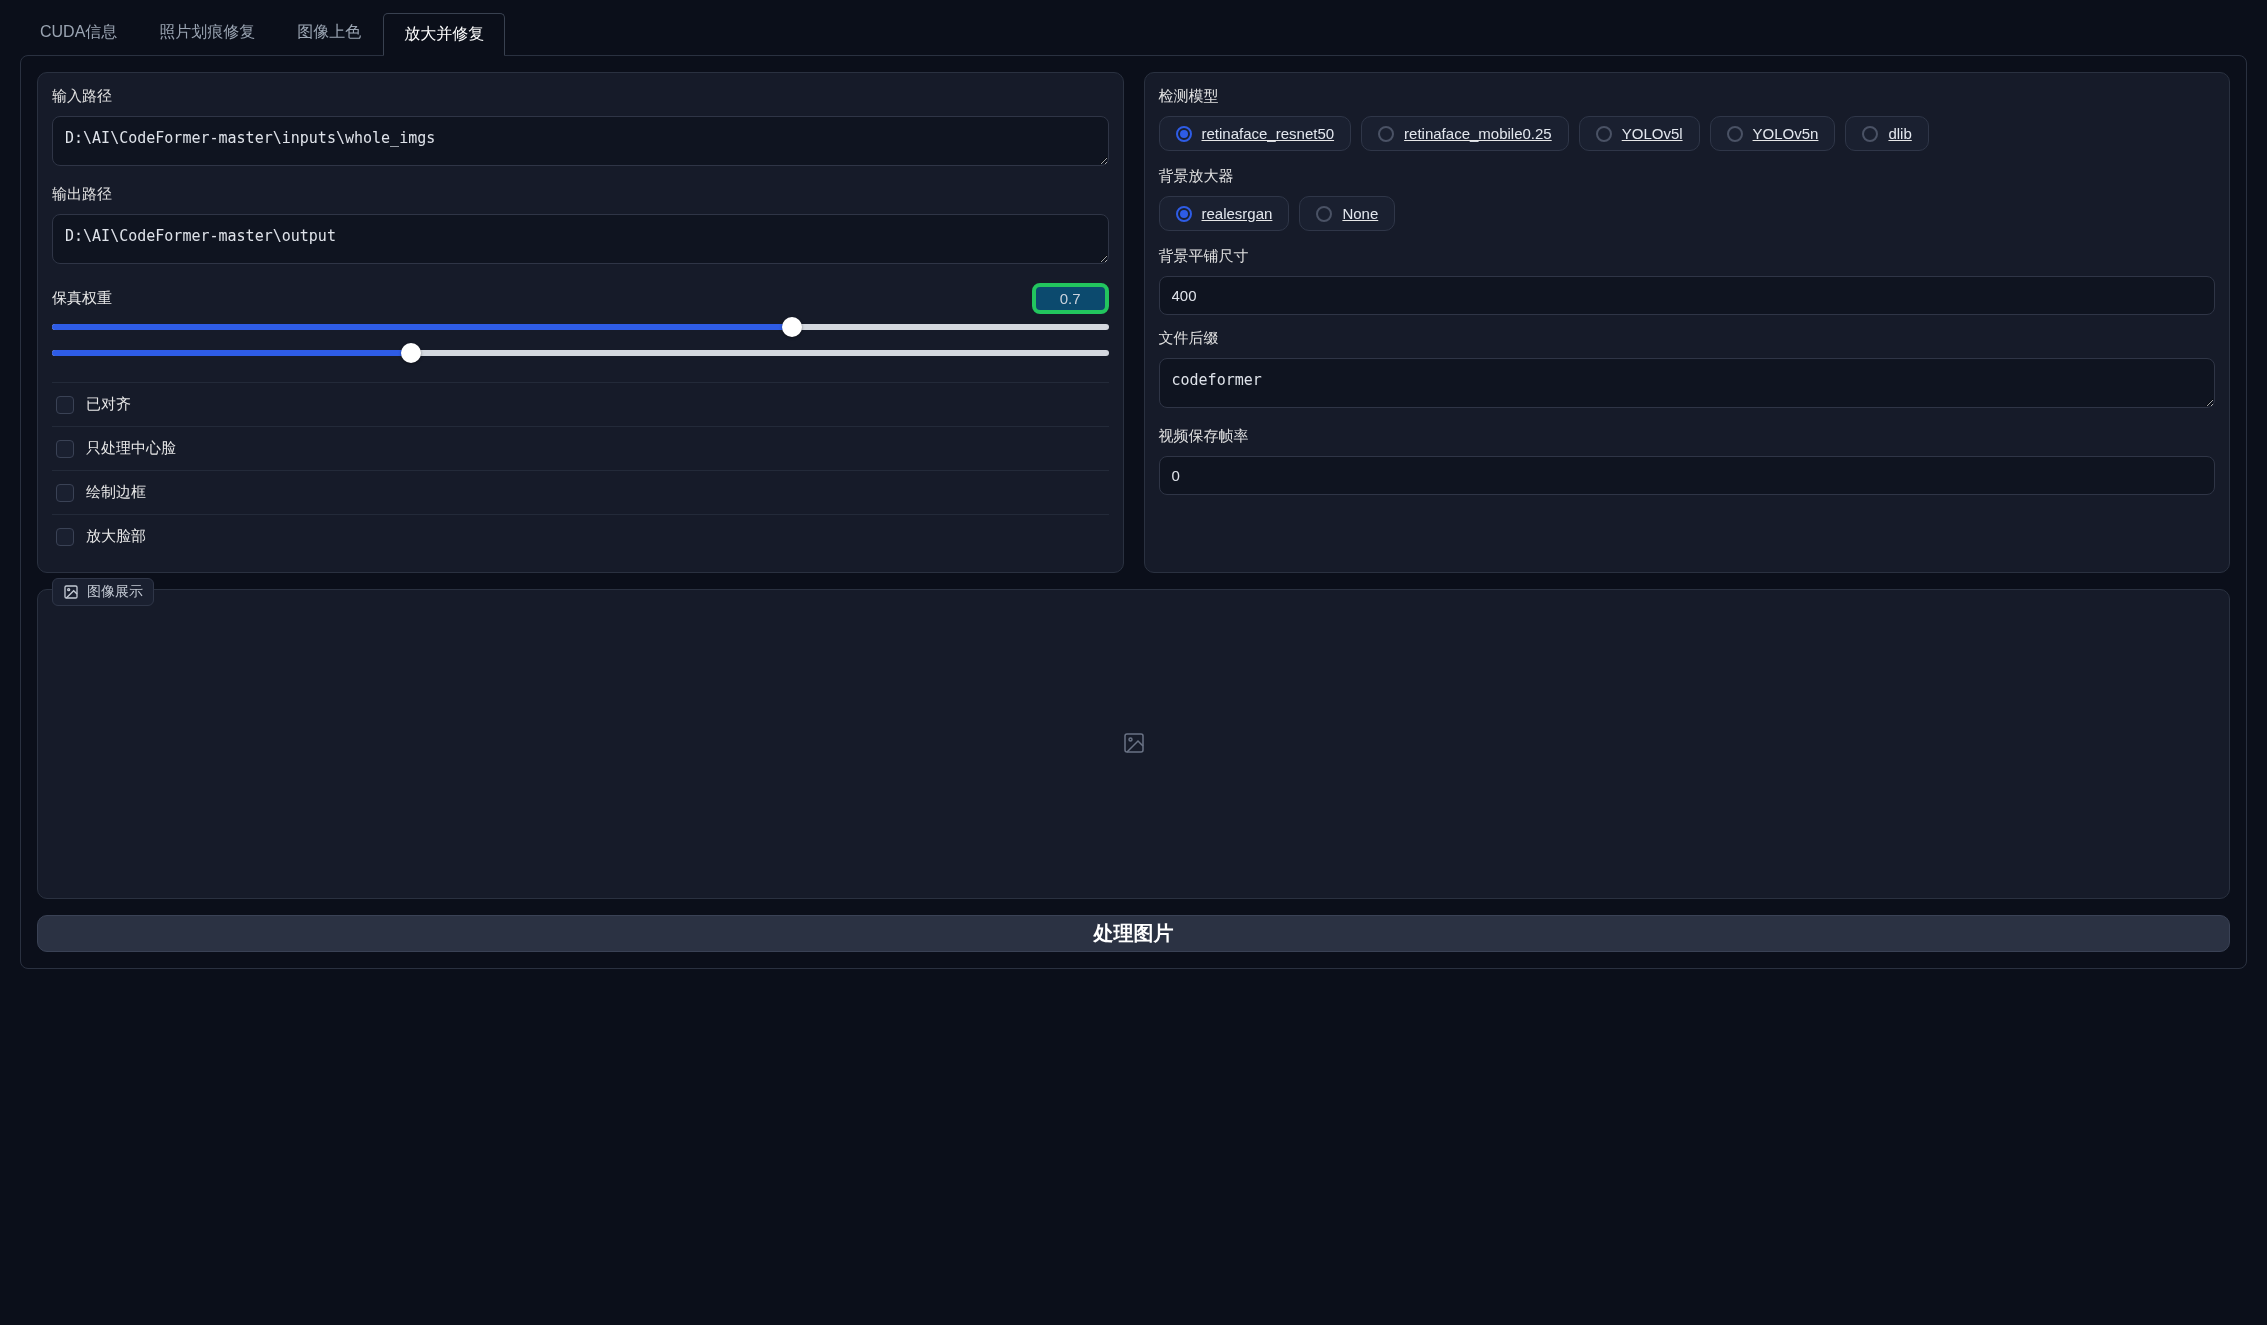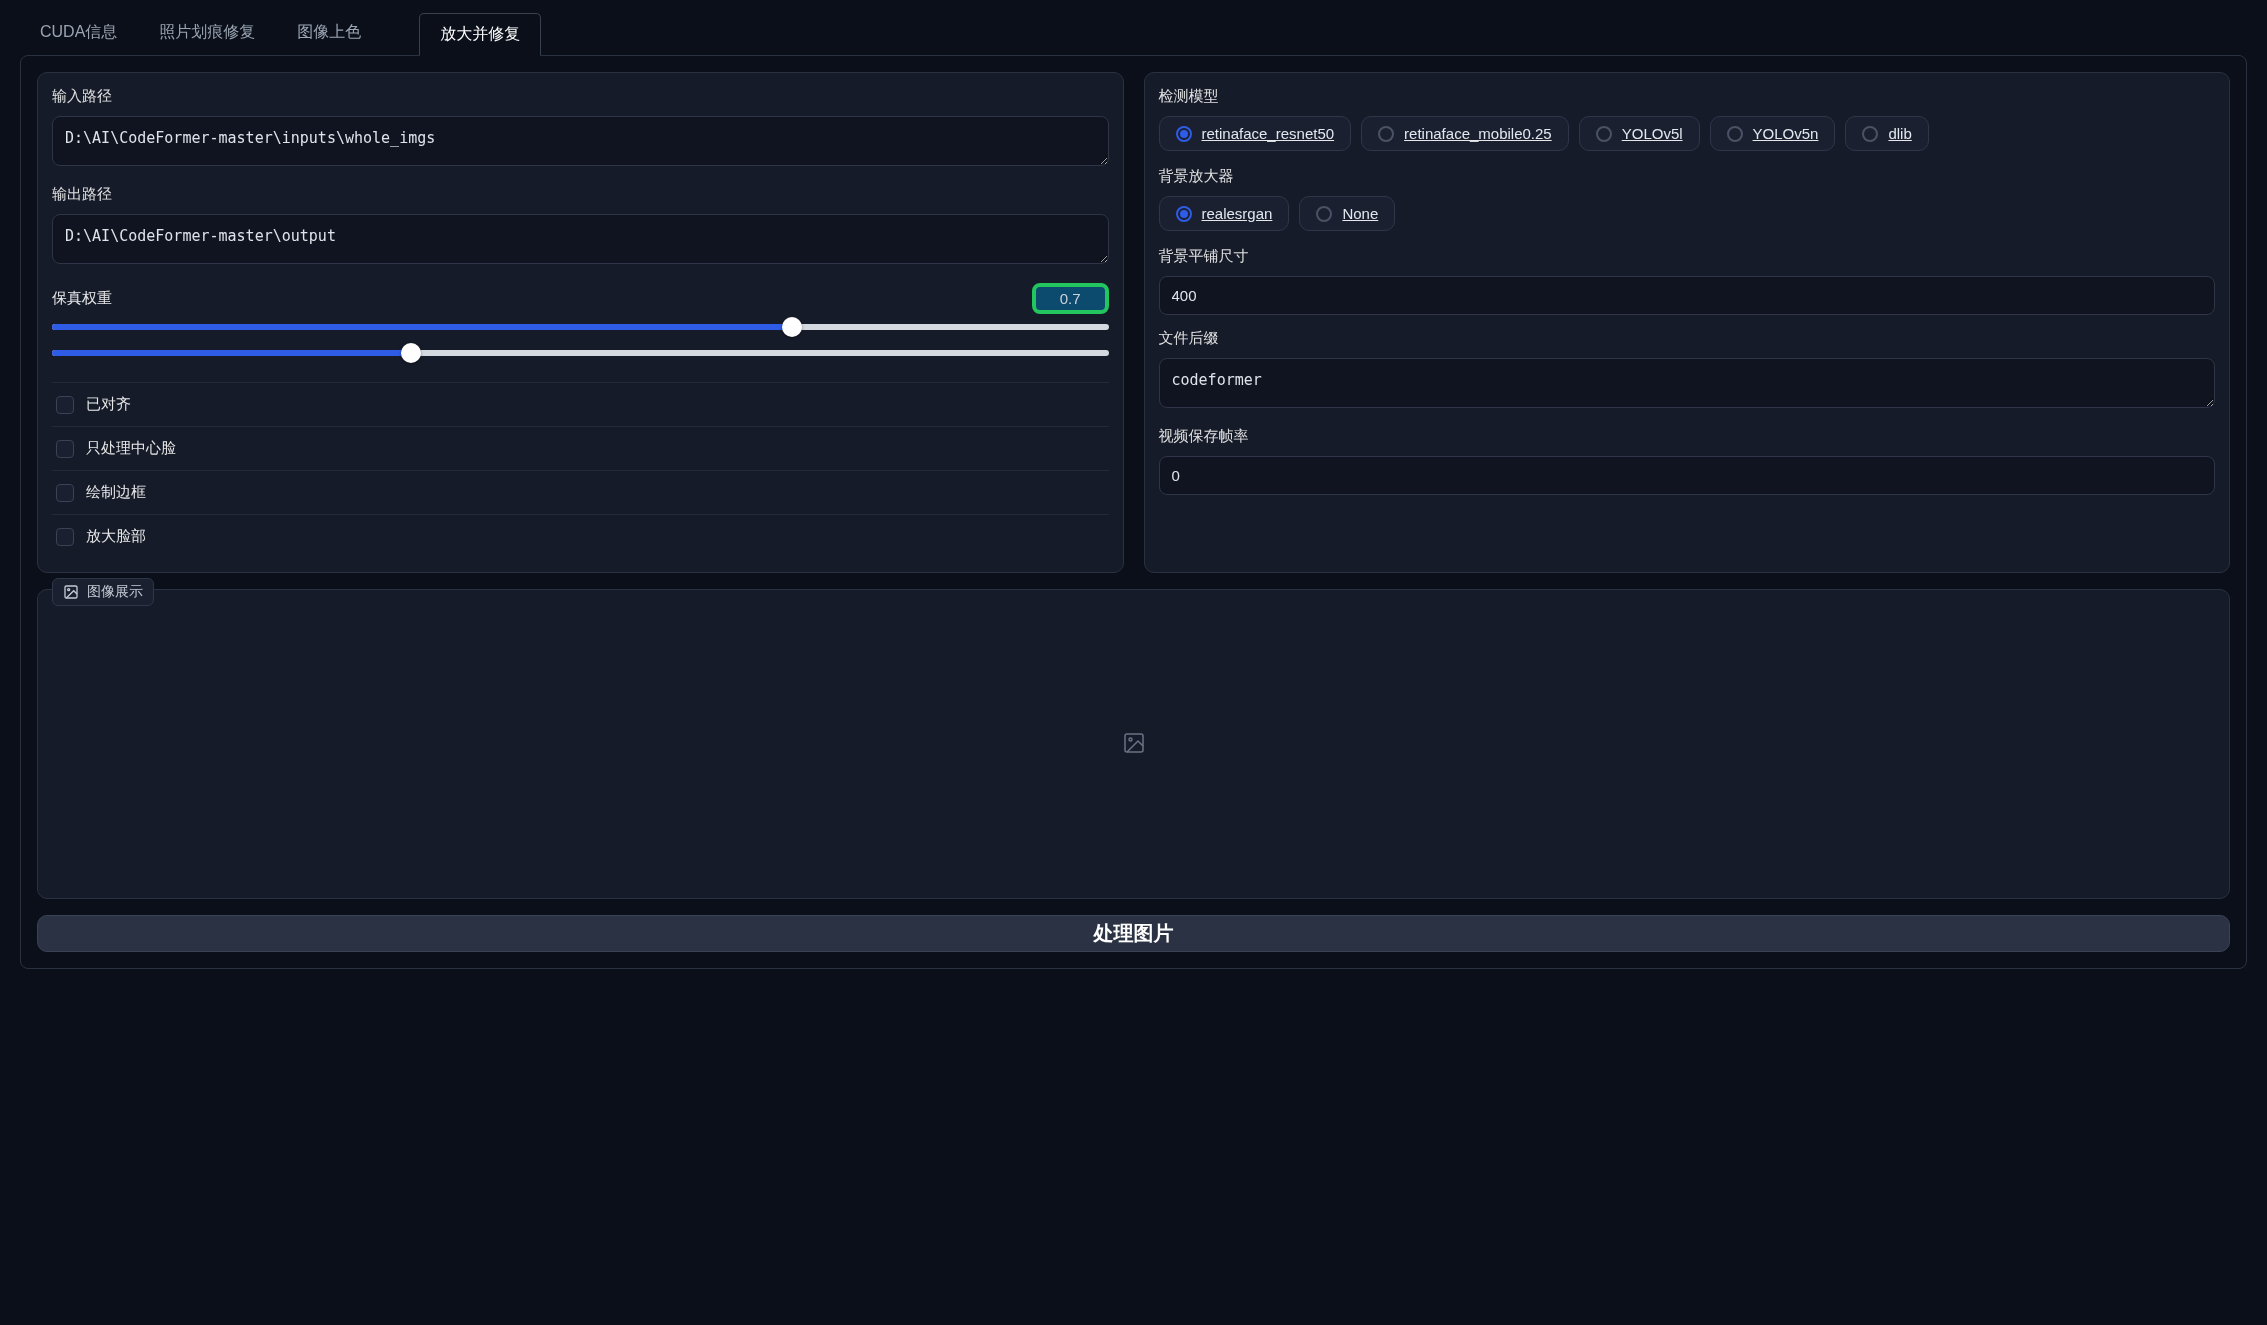--- a/index.html
+++ b/index.html
@@ -20,21 +20,20 @@
       font-size: 16px;
     }
     .tab.active {
       color: #ffffff;
       border: 1px solid #394150;
       border-bottom: 1px solid #0b0f1a;
       background: #0b0f1a;
       position: relative;
       z-index: 2;
       top: 1px;
-      margin-left: 36px;
     }
     .content {
       border: 1px solid #2a3140;
       border-radius: 8px;
       padding: 16px;
       display: flex;
       flex-direction: column;
       gap: 16px;
     }
     .two-col { display: flex; gap: 20px; }

